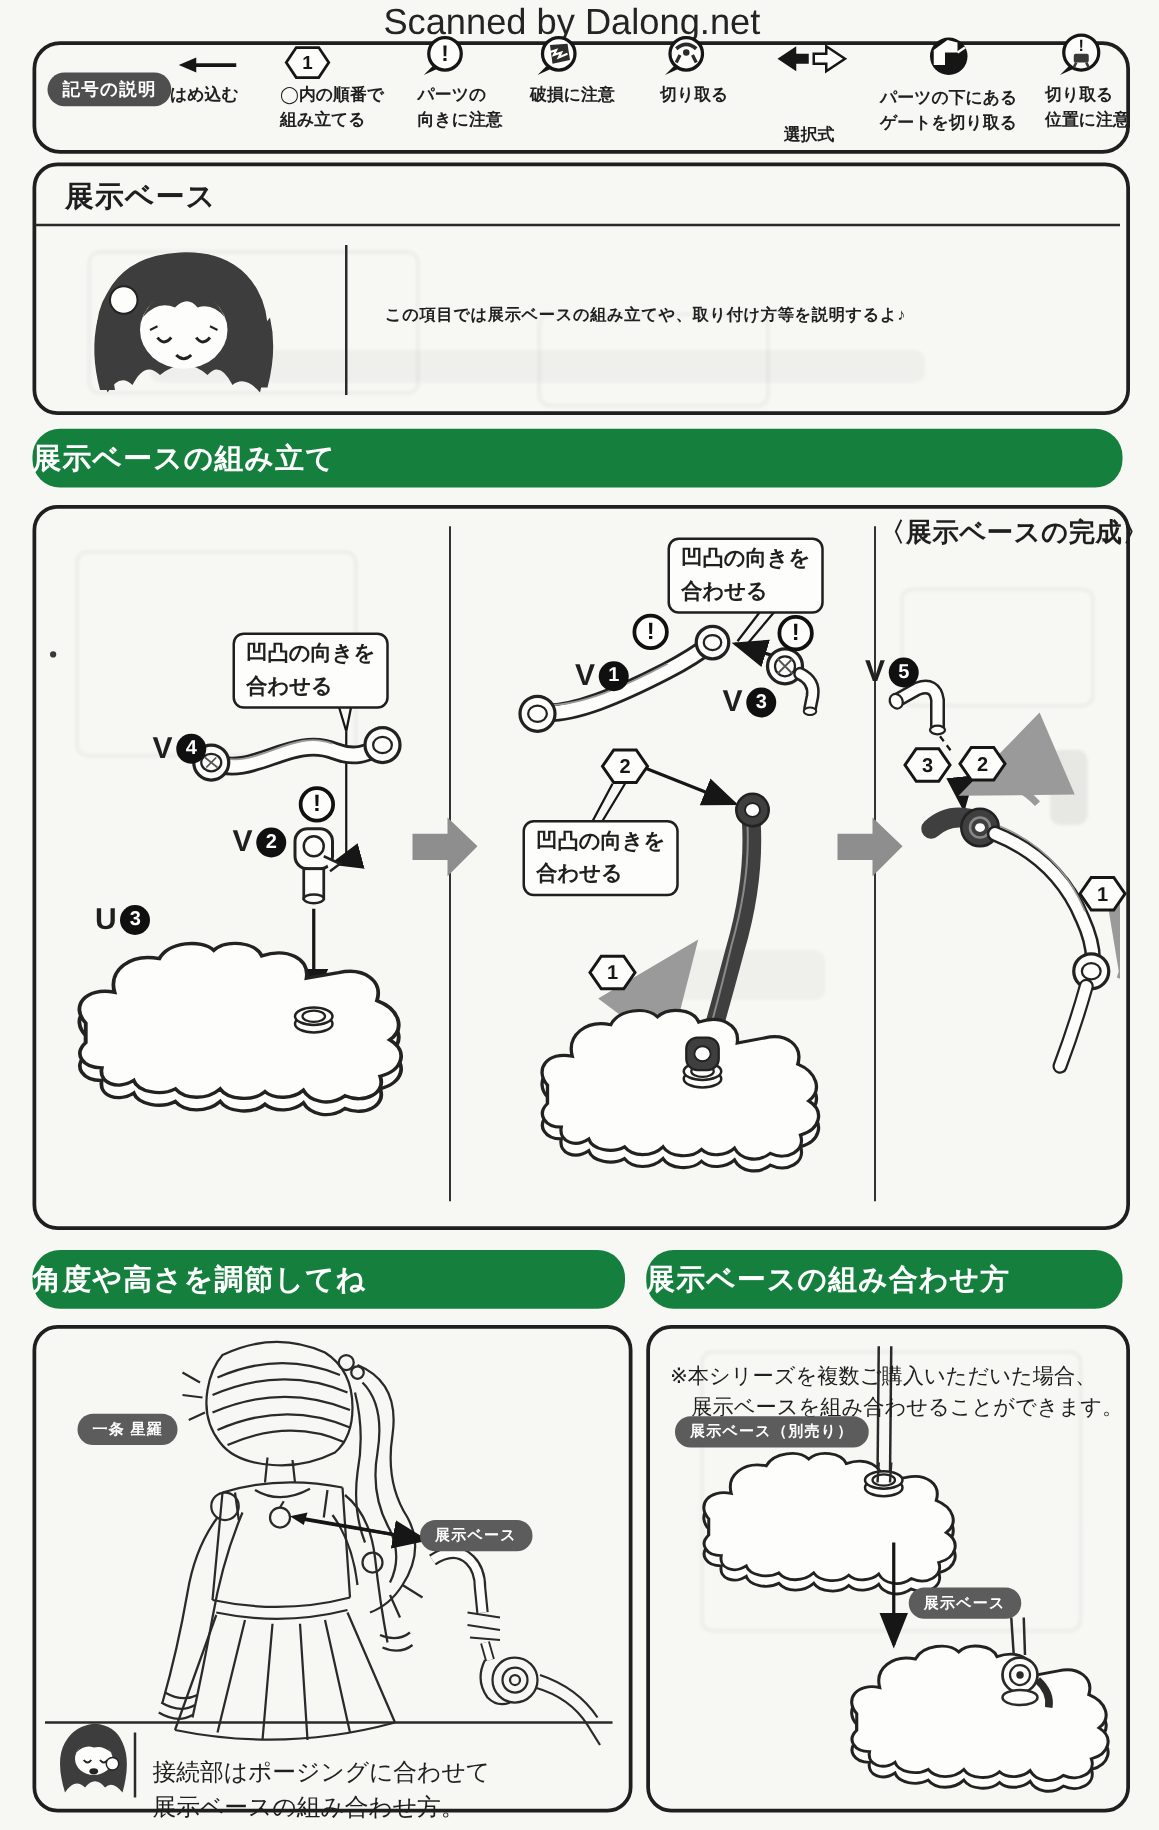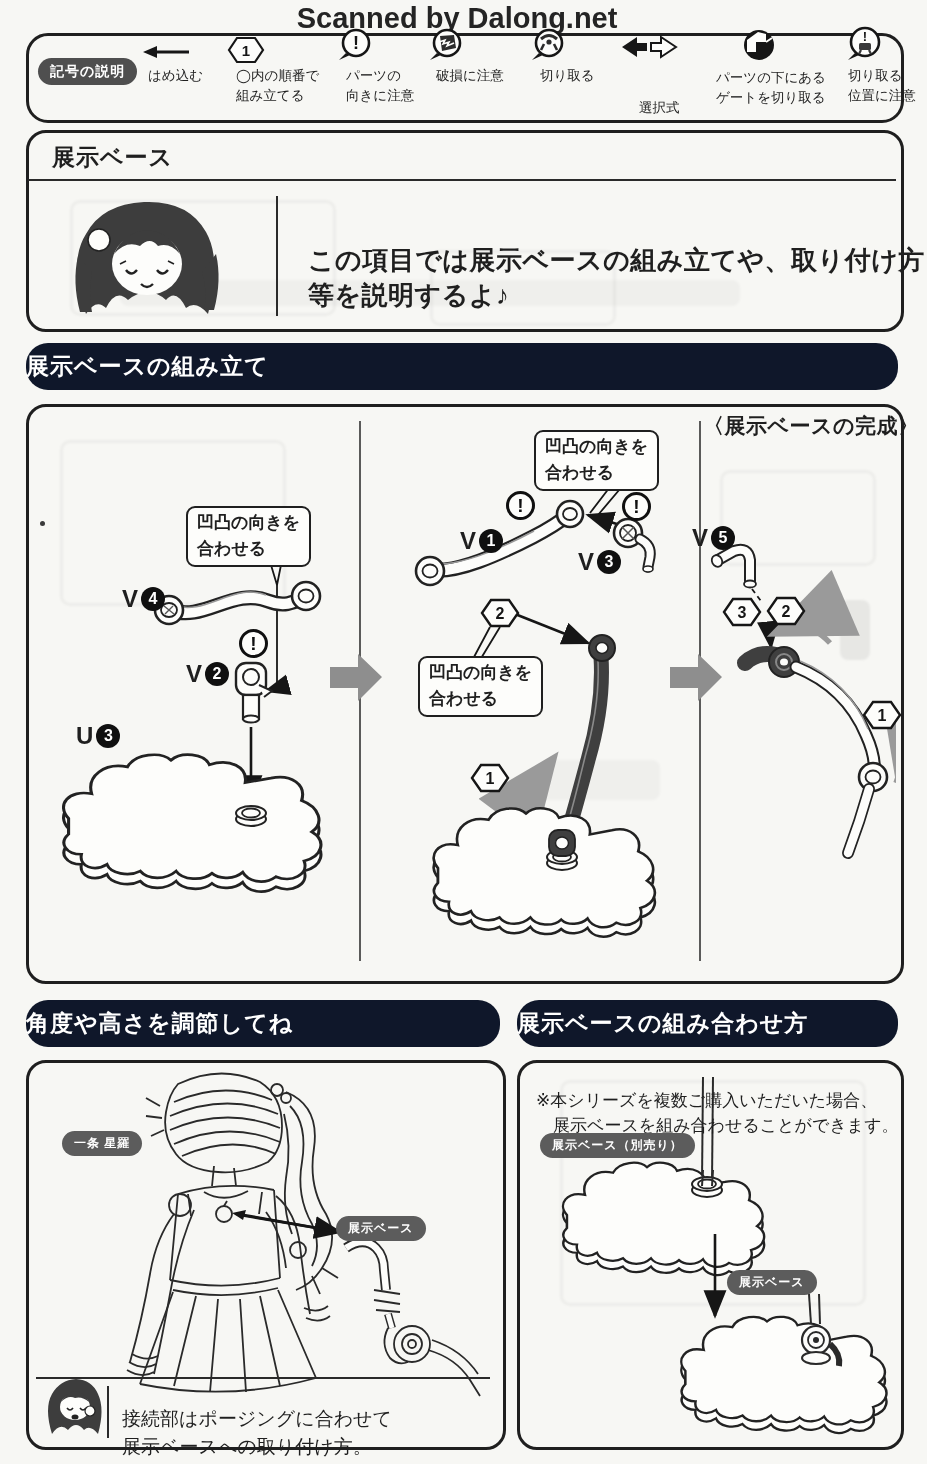--- a/index.html
+++ b/index.html
@@ -12,27 +12,27 @@
   .abs{position:absolute;}
   .b{font-weight:bold;}
   .pre{white-space:pre-line;}
   
   .ghost{position:absolute;opacity:0.06;filter:blur(1.2px);pointer-events:none;}
   .ghost-box{border:3px solid #555;border-radius:10px;}
   .ghost-bar{background:#777;border-radius:8px;}
   
   .watermark{
     left:50%;top:2px;transform:translateX(-52%);
-    font-size:29px;font-weight:bold;color:#242424;letter-spacing:0px;
+    font-size:29px;font-weight:normal;color:#242424;letter-spacing:0px;
   }
   
   .obox{border:3px solid #1f1f1f;border-radius:20px;background:transparent;}
   
   .banner{
-    background:#0f172a;color:#fff;border-radius:22px;
+    background:#15803d;color:#fff;border-radius:22px;
     display:flex;align-items:center;
     font-size:23px;font-weight:bold;letter-spacing:1px;
   }
   .pill{
     background:#5c5c5c;color:#fff;border-radius:15px;
     font-size:12px;font-weight:bold;line-height:1;
     padding:6px 12px 7px;display:inline-block;letter-spacing:1px;
   }
   .callout{
     border:2.5px solid #1f1f1f;border-radius:9px;background:#fdfdfb;
@@ -43,21 +43,21 @@
     width:24px;height:24px;border-radius:50%;background:#101010;color:#fff;
     display:flex;align-items:center;justify-content:center;
     font-size:16px;font-weight:bold;flex:0 0 auto;
   }
   .warn{
     width:29px;height:29px;border-radius:50%;background:#fdfdfb;border:3px solid #101010;
     color:#101010;display:flex;align-items:center;justify-content:center;
     font-size:19px;font-weight:bold;box-sizing:border-box;
   }
   .hexsvg text{font-family:"Liberation Sans","DejaVu Sans",sans-serif;}
-  .legend-item{position:absolute;font-size:13.5px;font-weight:normal;line-height:1.45;padding-left:12px;}
+  .legend-item{position:absolute;font-size:13.5px;font-weight:bold;line-height:1.45;}
   .sep-v{background:#2a2a2a;width:2px;}
   .sep-h{background:#2a2a2a;height:2px;}
   .speck{width:5px;height:5px;border-radius:50%;background:#3a3a3a;}
   .pagenum{font-size:16px;color:#222;margin-top:29px;}
   .note-text{font-size:19px;font-weight:normal;line-height:1.45;margin-top:17px;}
   svg{display:block;}
 </style>
 </head>
 <body>
 
@@ -183,21 +183,21 @@
   <path d="M156,118 Q164,88 158,62 L144,80 Q150,100 146,118 Z" fill="#3d3d3d"></path>
   <ellipse cx="89" cy="72" rx="35" ry="31" fill="#fdfdfb"></ellipse>
   <path d="M56,62 Q66,40 89,38 Q112,40 122,62 Q112,50 100,54 Q92,44 82,54 Q68,48 56,62 Z" fill="#3d3d3d"></path>
   <path d="M68,78 Q73,85 79,78" stroke="#222" stroke-width="2.4" fill="none"></path>
   <path d="M99,78 Q104,85 110,78" stroke="#222" stroke-width="2.4" fill="none"></path>
   <path d="M62,72 l6,-3 M116,72 l-6,-3" stroke="#222" stroke-width="1.6"></path>
   <path d="M83,92 Q89,98 95,92" stroke="#222" stroke-width="2.4" fill="none"></path>
   <circle cx="41" cy="48" r="11" fill="#fdfdfb" stroke="#222" stroke-width="1.6"></circle>
 </svg>
 <div class="abs sep-v" style="left:276px;top:196px;height:120px;"></div>
-<div class="abs b" style="left:308px;top:243px;font-size:26px;letter-spacing:0.5px;">この項目では展示ベースの組み立てや、取り付け方等を説明するよ♪</div>
+<div class="abs b" style="left:308px;top:243px;font-size:13px;letter-spacing:0.5px;">この項目では展示ベースの組み立てや、取り付け方等を説明するよ♪</div>
 
 <div class="abs banner" style="left:26px;top:343px;width:872px;height:47px;">
   <span>展示ベースの組み立て</span>
 </div>
 
 <div class="abs obox" style="left:26px;top:404px;width:872px;height:574px;"></div>
 <div class="abs speck" style="left:40px;top:521px;"></div>
 
 <svg class="abs" style="left:28px;top:405px;" width="868" height="572" viewBox="0 0 868 572">
 
@@ -433,21 +433,21 @@
     <path d="M33,340 Q39,330 47,329 Q56,330 61,340 Q54,334 47,336 Q40,333 33,340 Z" fill="#3d3d3d"></path>
     <path d="M39,346 q3,4 6,0 M52,346 q3,4 6,0" stroke="#222" stroke-width="1.6" fill="none"></path>
     <ellipse cx="47" cy="355" rx="3.5" ry="2.5" fill="#222"></ellipse>
     <circle cx="62" cy="349" r="5" fill="#fdfdfb" stroke="#222" stroke-width="1.2"></circle>
   </g>
 </svg>
 
 <div class="abs pill" style="left:62px;top:1131px;">一条 星羅</div>
 <div class="abs pill" style="left:336px;top:1216px;">展示ベース</div>
 <div class="abs note-text pre" style="left:122px;top:1388px;">接続部はポージングに合わせて
-展示ベースへの取り付け方。</div>
+展示ベースの組み合わせ方。</div>
 
 <div class="abs banner" style="left:517px;top:1000px;width:381px;height:47px;">
   <span>展示ベースの組み合わせ方</span>
 </div>
 <div class="abs obox" style="left:517px;top:1060px;width:381px;height:384px;"></div>
 
 <svg class="abs" style="left:519px;top:1062px;" width="377" height="380" viewBox="0 0 377 380">
 
   <line x1="184" y1="15" x2="183" y2="120" stroke="#2a2a2a" stroke-width="2"></line>
   <line x1="194" y1="15" x2="193" y2="120" stroke="#2a2a2a" stroke-width="2"></line>

